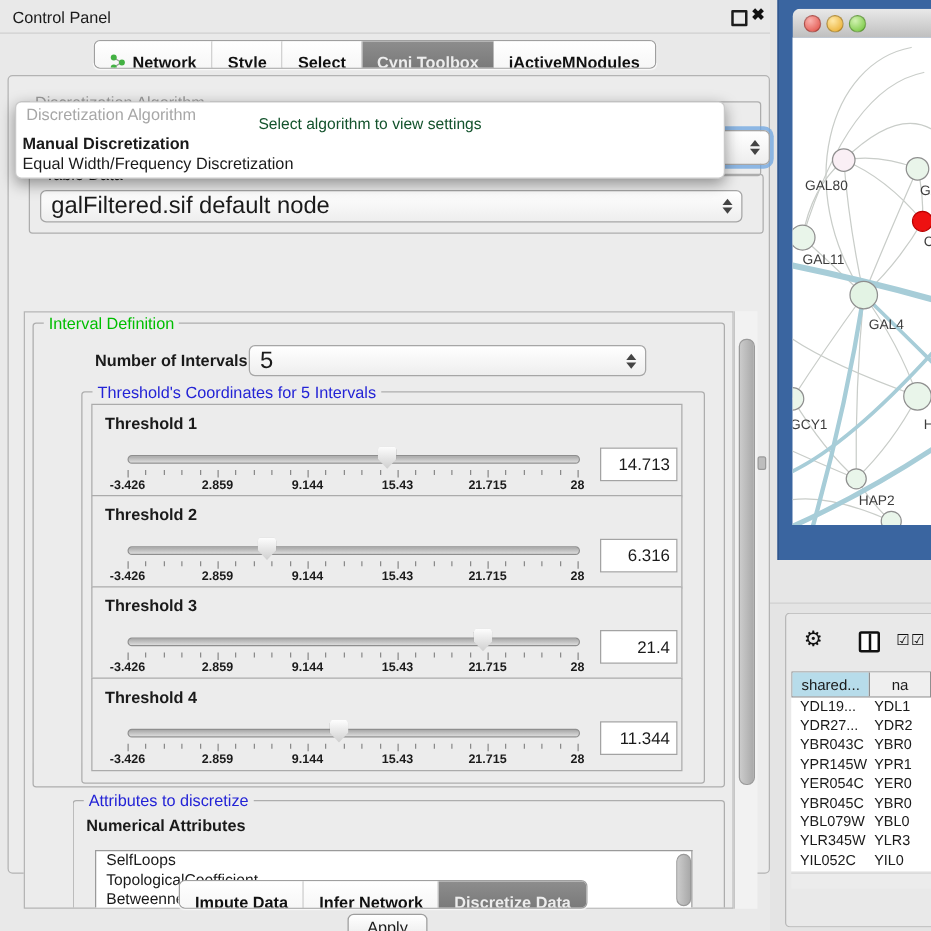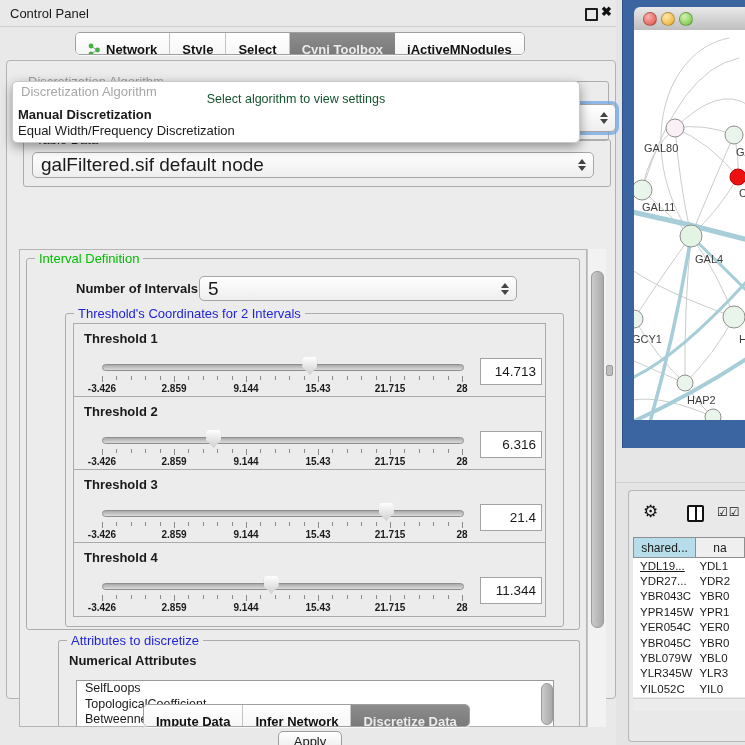--- a/index.html
+++ b/index.html
@@ -160,21 +160,21 @@
         <div class="abs" style="left:49px;top:22px;font-size:13px;font-weight:bold">Number of Intervals</div>
         <div class="combo" style="left:172px;top:17px;width:300px;height:23px">
           <span>5</span>
           <span class="arrows">
               <i class="up"></i>
               <i class="dn"></i>
             </span>
         </div>
 
         <div class="groupbox" style="left:38px;top:54px;width:497px;height:312px">
-          <span class="grouptitle" style="color:#2323d6">Threshold's Coordinates for 2 Intervals</span>
+          <span class="grouptitle" style="color:#2323d6">Threshold's Coordinates for 5 Intervals</span>
           <div id="threshold-stack">
               <div class="thr-panel" style="left: 7px; top: 9px;">
                 <div class="thr-label">Threshold 1</div>
                 <div class="thr-track"></div>
                 <div class="tick" style="left: 28px; top: 52px; height: 6px;"></div>
                 <div class="tick" style="left: 42.4px; top: 52px; height: 4px;"></div>
                 <div class="tick" style="left: 56.8px; top: 52px; height: 4px;"></div>
                 <div class="tick" style="left: 71.2px; top: 52px; height: 4px;"></div>
                 <div class="tick" style="left: 85.6px; top: 52px; height: 4px;"></div>
                 <div class="tick" style="left: 100px; top: 52px; height: 6px;"></div>
@@ -427,21 +427,21 @@
 <div class="abs col-icon"></div>
 <div class="abs check-icons">☑☑</div>
 
 <div class="abs" id="data-table">
   <div id="tbl-header">
       <div class="th-cell" style="width: 75px; background: rgb(183, 220, 234);">shared...</div>
       <div class="th-cell" style="width: 60px; background: rgb(239, 239, 239); border-left: 1px solid rgb(143, 143, 143);">na</div>
     </div>
   <div id="tbl-rows">
       <div class="tbl-row">
-        <div class="td-cell" style="width: 75px; padding-left: 7px; text-decoration: underline;">YDL19...</div>
+        <div class="td-cell" style="width: 75px; padding-left: 7px;">YDL19...</div>
         <div class="td-cell" style="width: 60px; padding-left: 4px;">YDL1</div>
       </div>
       <div class="tbl-row">
         <div class="td-cell" style="width: 75px; padding-left: 7px;">YDR27...</div>
         <div class="td-cell" style="width: 60px; padding-left: 4px;">YDR2</div>
       </div>
       <div class="tbl-row">
         <div class="td-cell" style="width: 75px; padding-left: 7px;">YBR043C</div>
         <div class="td-cell" style="width: 60px; padding-left: 4px;">YBR0</div>
       </div>

